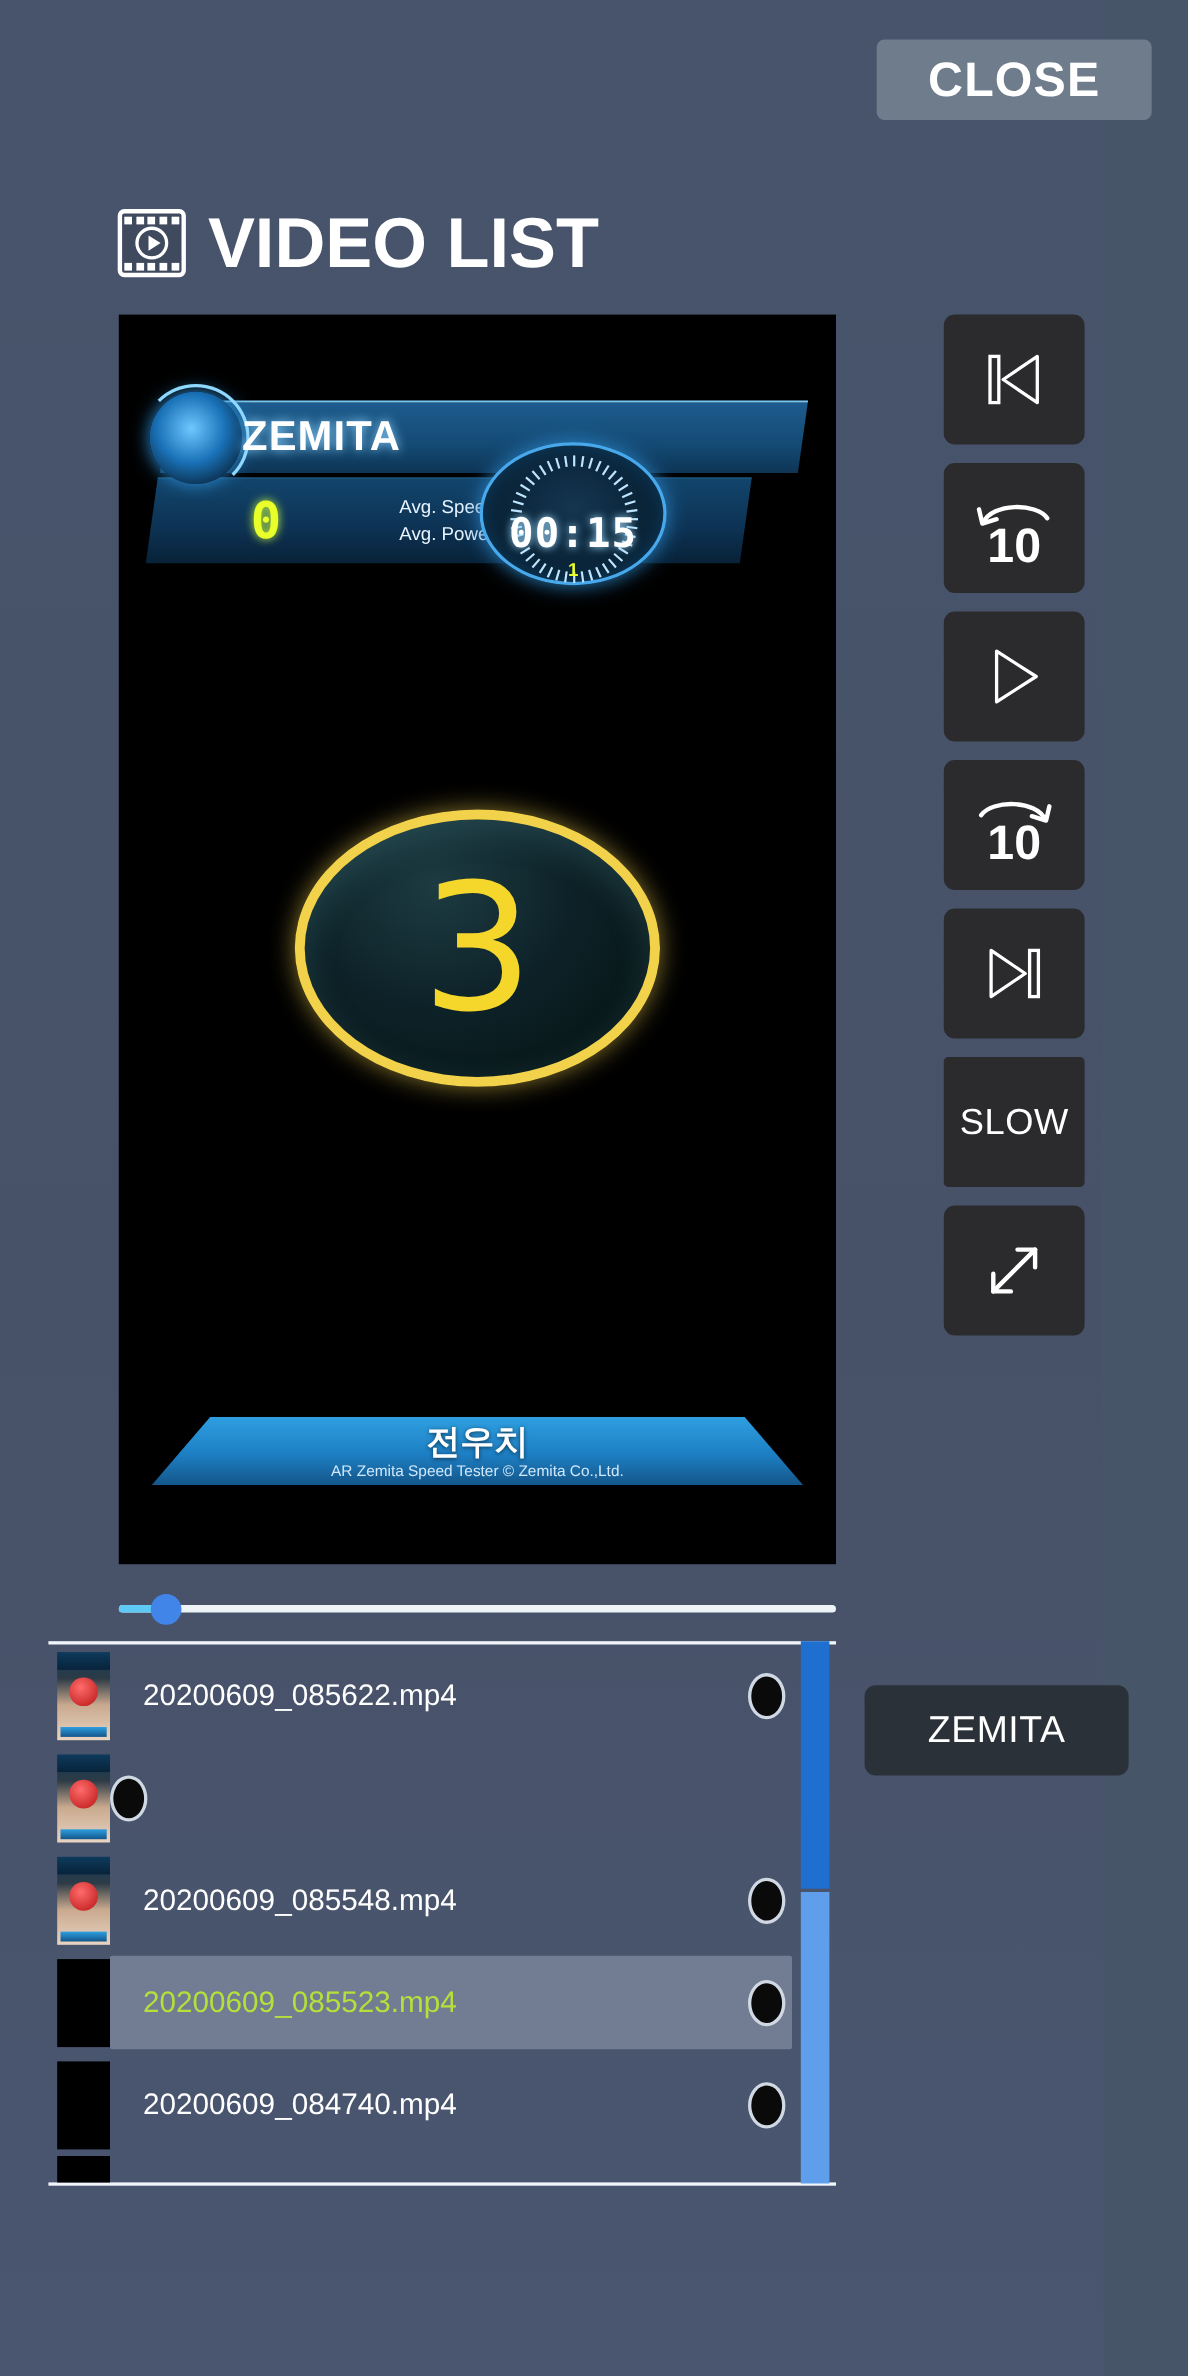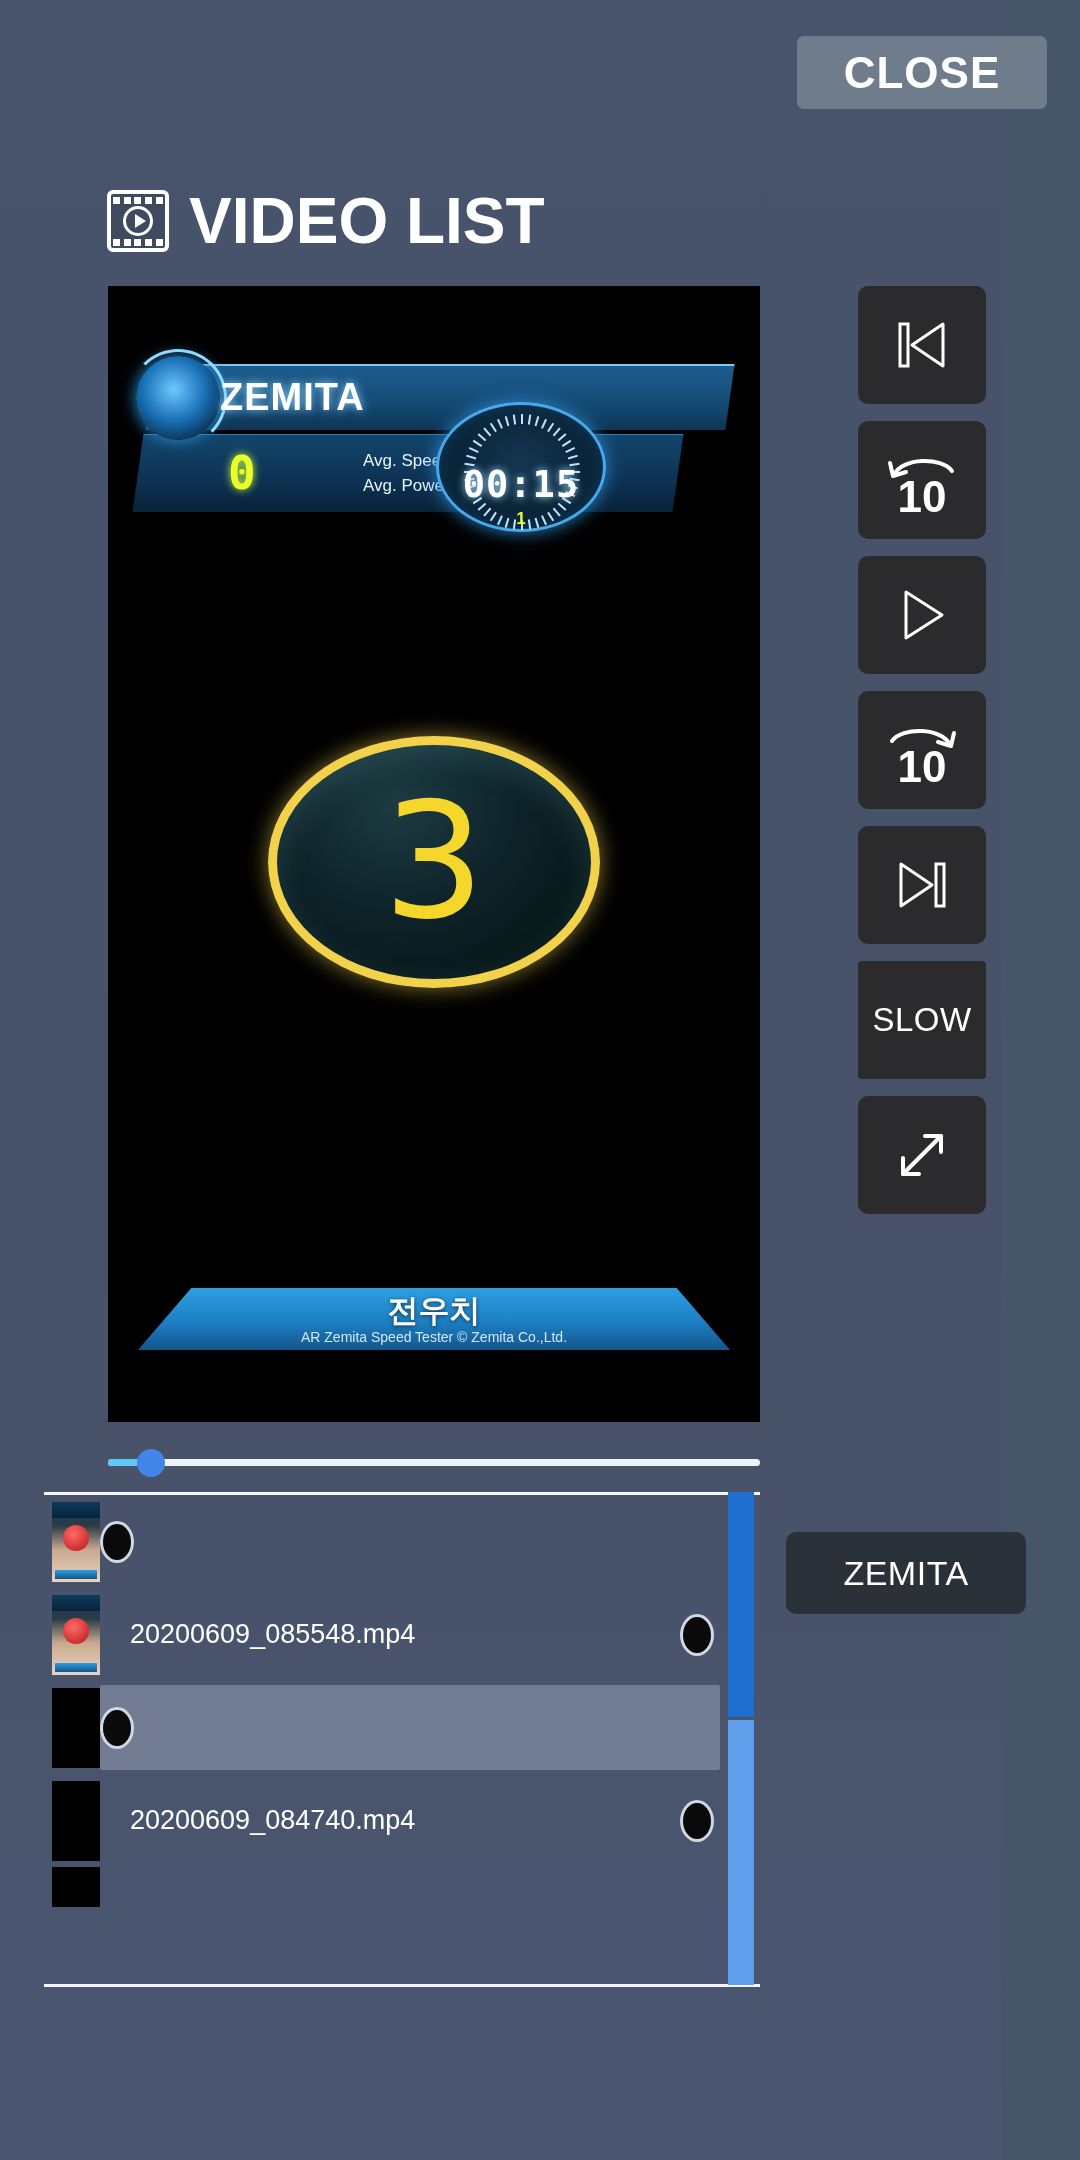--- a/index.html
+++ b/index.html
@@ -439,34 +439,44 @@
     </svg>
   </div>
 
   <div class="list-panel" id="list-panel">
       <div class="row">
         <div class="thumb photo">
           <div class="t-top"></div>
           <div class="t-dot"></div>
           <div class="t-bot"></div>
         </div>
+        <div class="name">20200609_085622.mp4</div>
         <div class="radio"></div>
       </div>
       <div class="row">
         <div class="thumb photo">
           <div class="t-top"></div>
           <div class="t-dot"></div>
           <div class="t-bot"></div>
         </div>
+        <div class="radio"></div>
+      </div>
+      <div class="row">
+        <div class="thumb photo">
+          <div class="t-top"></div>
+          <div class="t-dot"></div>
+          <div class="t-bot"></div>
+        </div>
         <div class="name">20200609_085548.mp4</div>
         <div class="radio"></div>
       </div>
       <div class="row selected">
         <div class="hl"></div>
         <div class="thumb dark"></div>
+        <div class="name">20200609_085523.mp4</div>
         <div class="radio"></div>
       </div>
       <div class="row">
         <div class="thumb dark"></div>
         <div class="name">20200609_084740.mp4</div>
         <div class="radio"></div>
       </div>
       <div class="row partial">
         <div class="thumb dark"></div>
       </div>

